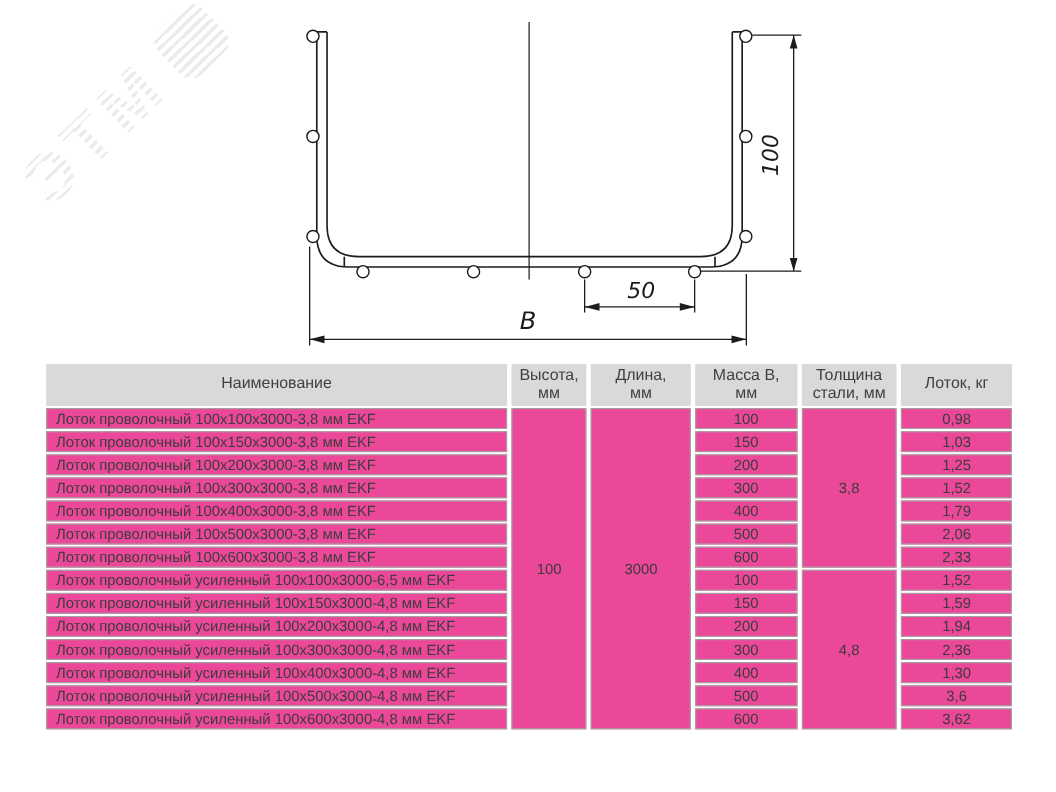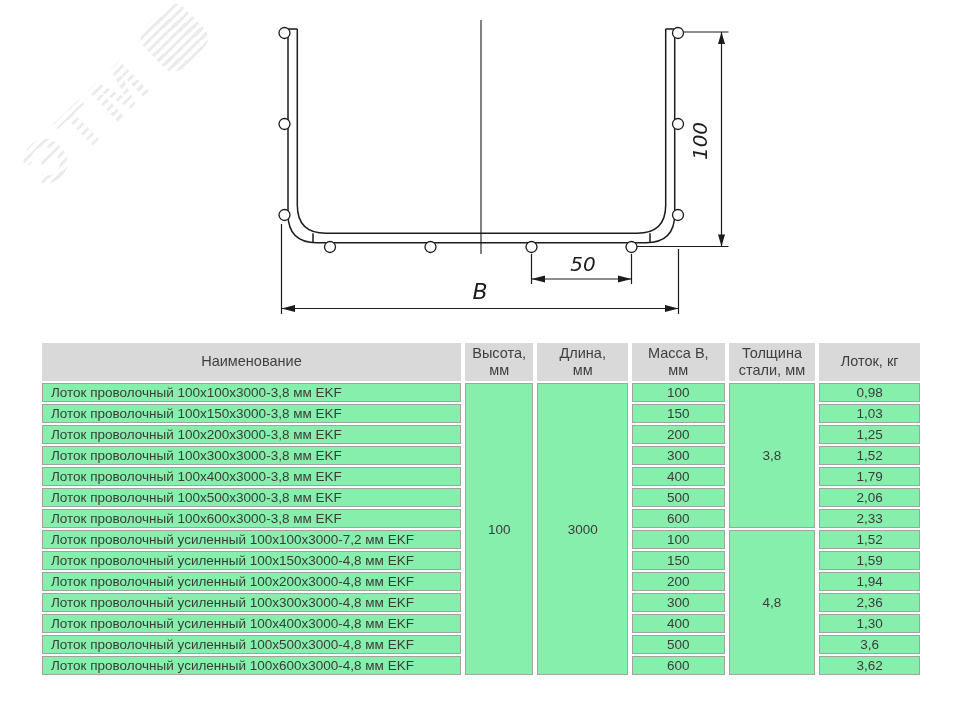--- a/index.html
+++ b/index.html
@@ -22,25 +22,25 @@
   .diagram .centerline{stroke:#1c1c1c;stroke-width:1.1;}
   .diagram .dim{stroke:#1c1c1c;stroke-width:1.2;fill:none;}
   .diagram .arrow{fill:#1c1c1c;stroke:none;}
   .dim-label{font-family:"DejaVu Sans",sans-serif;font-style:italic;fill:#1c1c1c;}
   .lbl-b{font-size:22px;}
   .lbl-50,.lbl-100{font-size:20px;}
 
   
   .spec-wrap{position:absolute;left:38px;top:329px;width:886px;}
   table.spec{border-collapse:separate;border-spacing:4px 2px;table-layout:fixed;
-             width:886px;font-size:13.5px;color:#3c3c3c;margin-top:12px;}
+             width:886px;font-size:13.5px;color:#3c3c3c;}
   table.spec th{background:#d9d9d9;border:none;font-weight:400;font-size:14.5px;
                 color:#3f3f3f;height:38px;vertical-align:middle;text-align:center;
                 white-space:pre-line;line-height:1.18;padding:0 2px;}
-  table.spec td{border:1px solid #a2a2a2;background:#86efac;height:17px;
+  table.spec td{border:1px solid #a2a2a2;background:#ec4899;height:17px;
                 text-align:center;vertical-align:middle;padding:0 4px;}
   table.spec td.name{text-align:left;padding-left:8px;}
 </style>
 </head>
 <body>
 
 <div class="page">
 
   <div class="watermark">
     <span class="wm-text">ЭТМ</span>
@@ -150,21 +150,21 @@
             <td class="name">Лоток проволочный 100х500х3000-3,8 мм EKF</td>
             <td>500</td>
             <td>2,06</td>
           </tr>
           <tr>
             <td class="name">Лоток проволочный 100х600х3000-3,8 мм EKF</td>
             <td>600</td>
             <td>2,33</td>
           </tr>
           <tr>
-            <td class="name">Лоток проволочный усиленный 100х100х3000-7,2 мм EKF</td>
+            <td class="name">Лоток проволочный усиленный 100х100х3000-6,5 мм EKF</td>
             <td>100</td>
             <td rowspan="7">4,8</td>
             <td>1,52</td>
           </tr>
           <tr>
             <td class="name">Лоток проволочный усиленный 100х150х3000-4,8 мм EKF</td>
             <td>150</td>
             <td>1,59</td>
           </tr>
           <tr>

